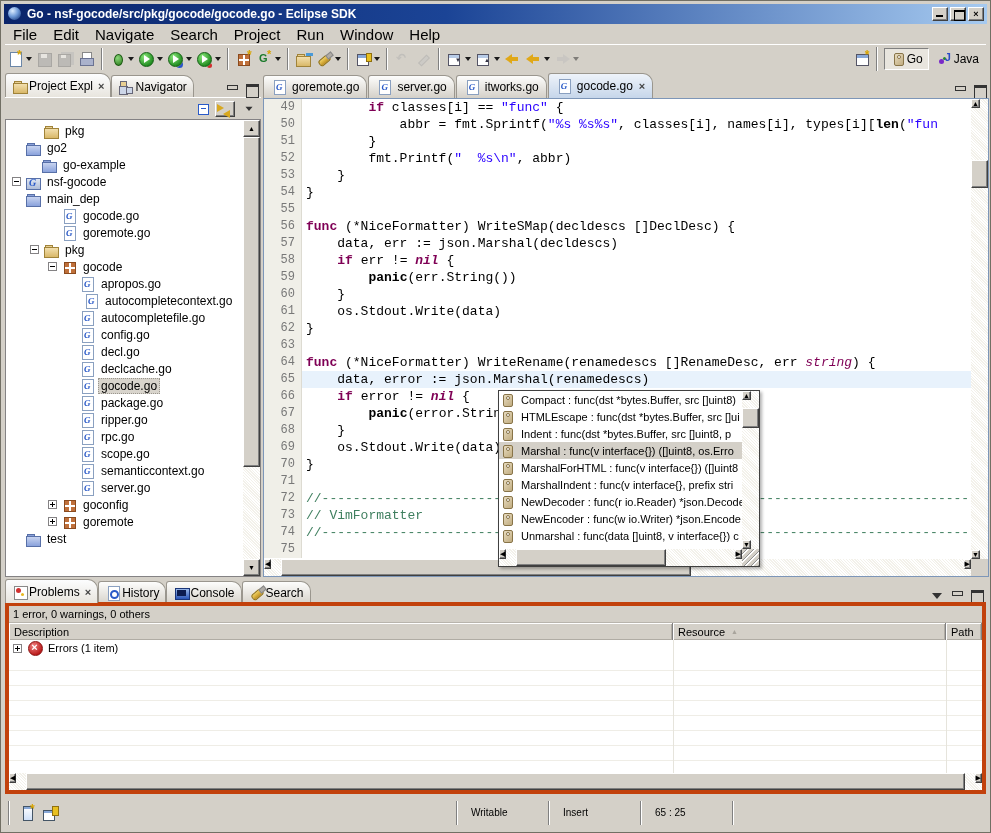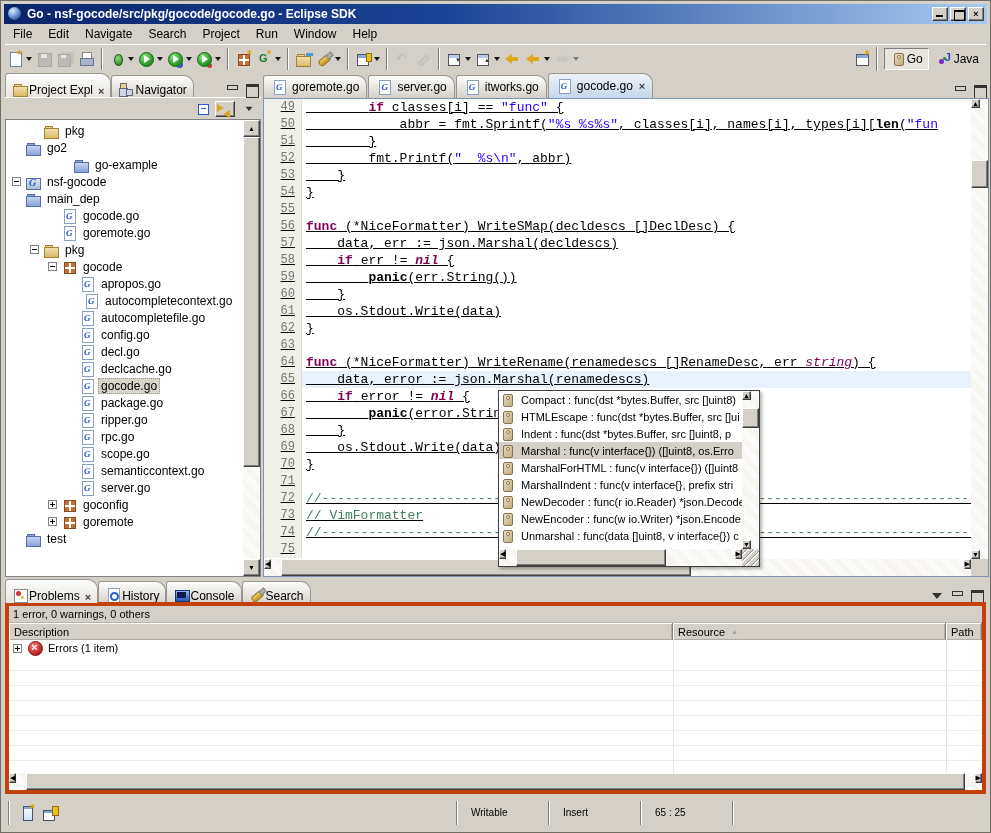--- a/index.html
+++ b/index.html
@@ -16,21 +16,21 @@
   display:flex; align-items:center; padding:0 3px; color:#fff; font-size:12px; font-weight:bold; }
 .i-eclipse { width:16px; height:16px; position:relative; flex:none; margin-right:4px; }
 .i-eclipse::before { content:""; position:absolute; left:1px; top:1px; width:13px; height:13px; border-radius:50%;
   background:radial-gradient(circle at 35% 30%, #dcecff, #6f9ad8 45%, #1a3a7c 90%); }
 #titlebar .title-text { flex:1; white-space:nowrap; overflow:hidden; }
 .wb { width:16px; height:14px; margin-left:2px; position:relative; display:flex; align-items:center; justify-content:center; font-size:9px; font-weight:bold; color:#000; }
 .wb-min::before { content:""; position:absolute; left:3px; bottom:3px; width:7px; height:2px; background:#000; }
 .wb-max::before { content:""; position:absolute; left:3px; top:2px; width:9px; height:8px; border:1px solid #000; border-top-width:2px; }
 
 
-#menubar { position:absolute; left:4px; top:24px; right:4px; height:19px; display:flex; align-items:center; font-size:12px; color:#000; }
+#menubar { position:absolute; left:4px; top:24px; right:4px; height:19px; display:flex; align-items:center; font-size:15px; color:#000; }
 .menu-item { padding:2px 8px 3px 8px; }
 
 
 #toolbar { position:absolute; left:4px; top:43px; right:4px; height:29px; border-top:1px solid #FFFFFF; display:flex; align-items:center; }
 .tsep { height:22px; margin:0 4px; }
 .tbtn { height:24px; display:flex; align-items:center; padding:0 2px; }
 .tbtn.disabled { opacity:.45; filter:grayscale(1); }
 .dda { width:0; height:0; border-left:3px solid transparent; border-right:3px solid transparent; border-top:4px solid #1a1a1a; margin-left:2px; }
 #persp { position:absolute; right:6px; top:43px; height:29px; display:flex; align-items:center; }
 .pbtn { display:flex; align-items:center; font-size:12px; padding:2px 5px; margin-left:3px; }
@@ -115,21 +115,21 @@
 
 
 .pb { width:18px; height:15px; position:relative; margin-left:2px; }
 .pb-min::before { content:""; position:absolute; left:4px; top:3px; width:9px; height:3px; border:1px solid #333; }
 .pb-max::before { content:""; position:absolute; left:3px; top:2px; width:11px; height:10px; border:1px solid #333; border-top-width:3px; }
 .pb-menu::before { content:""; position:absolute; left:4px; top:5px; width:0; height:0; border-left:5px solid transparent; border-right:5px solid transparent; border-top:6px solid #333; }
 
 
 #explorer { position:absolute; left:4px; top:72px; width:256px; height:504px; }
 .tabrow { position:relative; height:24px; display:flex; align-items:flex-end; }
-.vtab { height:22px; display:flex; align-items:flex-end; font-size:12px; padding:0 6px; white-space:nowrap;
+.vtab { height:22px; display:flex; align-items:center; font-size:12px; padding:0 6px; white-space:nowrap;
   background:linear-gradient(#fdfdfc,#d8d4cc); border:1px solid #9a968e; border-bottom:none; border-radius:3px 10px 0 0; }
 .vtab.active { background:linear-gradient(#fcfdfe,#e8e5de); height:24px; z-index:2; }
 .vtab .close { margin-left:5px; font-size:11px; font-weight:bold; color:#444; }
 .tab-fill { flex:1; }
 #explorer .panelbtns, #editor .panelbtns, #problems .panelbtns { display:flex; align-items:center; }
 #x-toolbar { height:22px; display:flex; justify-content:flex-end; align-items:center; gap:3px; padding-right:3px; border-top:1px solid #fff; }
 #x-body { position:absolute; left:0; right:0; top:46px; bottom:0; background:#fff; border:1px solid #848284; display:flex; }
 #x-tree { flex:1; overflow:hidden; padding-top:2px; }
 .trow { height:17px; display:flex; align-items:center; font-size:12px; white-space:nowrap; color:#000; }
 .exp { width:9px; height:9px; border:1px solid #848284; background:#fff; position:relative; flex:none; margin-right:4px; }
@@ -149,21 +149,21 @@
 
 #editor { position:absolute; left:262px; top:72px; width:726px; height:504px; }
 #e-tabs { height:25px; display:flex; align-items:flex-end; position:relative; }
 .etab { height:23px; display:flex; align-items:center; font-size:12px; padding:0 7px; margin-right:1px;
   background:linear-gradient(#fdfdfc,#d4d0c8); border:1px solid #9a968e; border-bottom:none; border-radius:3px 10px 0 0; }
 .etab.active { height:25px; background:linear-gradient(#eef3fa 0%,#c6d6ea 100%); z-index:2; }
 .etab .icn { margin-right:4px; }
 .etab .close { margin-left:6px; font-size:11px; font-weight:bold; color:#444; }
 #e-body { position:absolute; left:0; right:0; top:25px; bottom:0; background:#fff; border:1px solid #7d96b8; }
 #code-vp { position:absolute; left:0; top:0; right:17px; bottom:17px; overflow:hidden; background:#fff; }
-.cline { display:flex; height:17px; font-family:"Liberation Mono","DejaVu Sans Mono",monospace; font-size:13px; line-height:17px; white-space:pre;text-decoration:underline; }
+.cline { display:flex; height:17px; font-family:"Liberation Mono","DejaVu Sans Mono",monospace; font-size:13px; line-height:17px; white-space:pre; }
 .lnum { width:38px; flex:none; background:#F0EFE8; color:#787878; text-align:right; padding-right:6px; font-size:12px; border-right:1px solid #DDDBD2; }
 .ltext { flex:1; padding-left:4px; overflow:hidden; }
 .cline.cur .ltext { background:#E8F2FC; }
 .sk { color:#7F0055; font-weight:bold; }
 .ski { color:#7F0055; font-weight:bold; font-style:italic; }
 .sti { color:#7F0055; font-style:italic; }
 .sb2 { font-weight:bold; }
 .ss { color:#2A00FF; }
 .sc { color:#3F7F5F; }
 #e-vsb { position:absolute; right:0; top:0; bottom:17px; width:17px; }
@@ -354,21 +354,21 @@
           <div class="trow" style="padding-left: 24px;">
             <span class="exp-spacer"></span>
             <span class="icn i-package-folder"></span>
             <span class="label">pkg</span>
           </div>
           <div class="trow" style="padding-left: 6px;">
             <span class="exp-spacer"></span>
             <span class="icn i-folder-blue"></span>
             <span class="label">go2</span>
           </div>
-          <div class="trow" style="padding-left: 22px; margin-left: 32px;">
+          <div class="trow" style="padding-left: 22px;">
             <span class="exp-spacer"></span>
             <span class="icn i-folder-blue"></span>
             <span class="label">go-example</span>
           </div>
           <div class="trow" style="padding-left: 6px;">
             <span class="exp"></span>
             <span class="icn i-go-project"></span>
             <span class="label">nsf-gocode</span>
           </div>
           <div class="trow" style="padding-left: 6px;">

